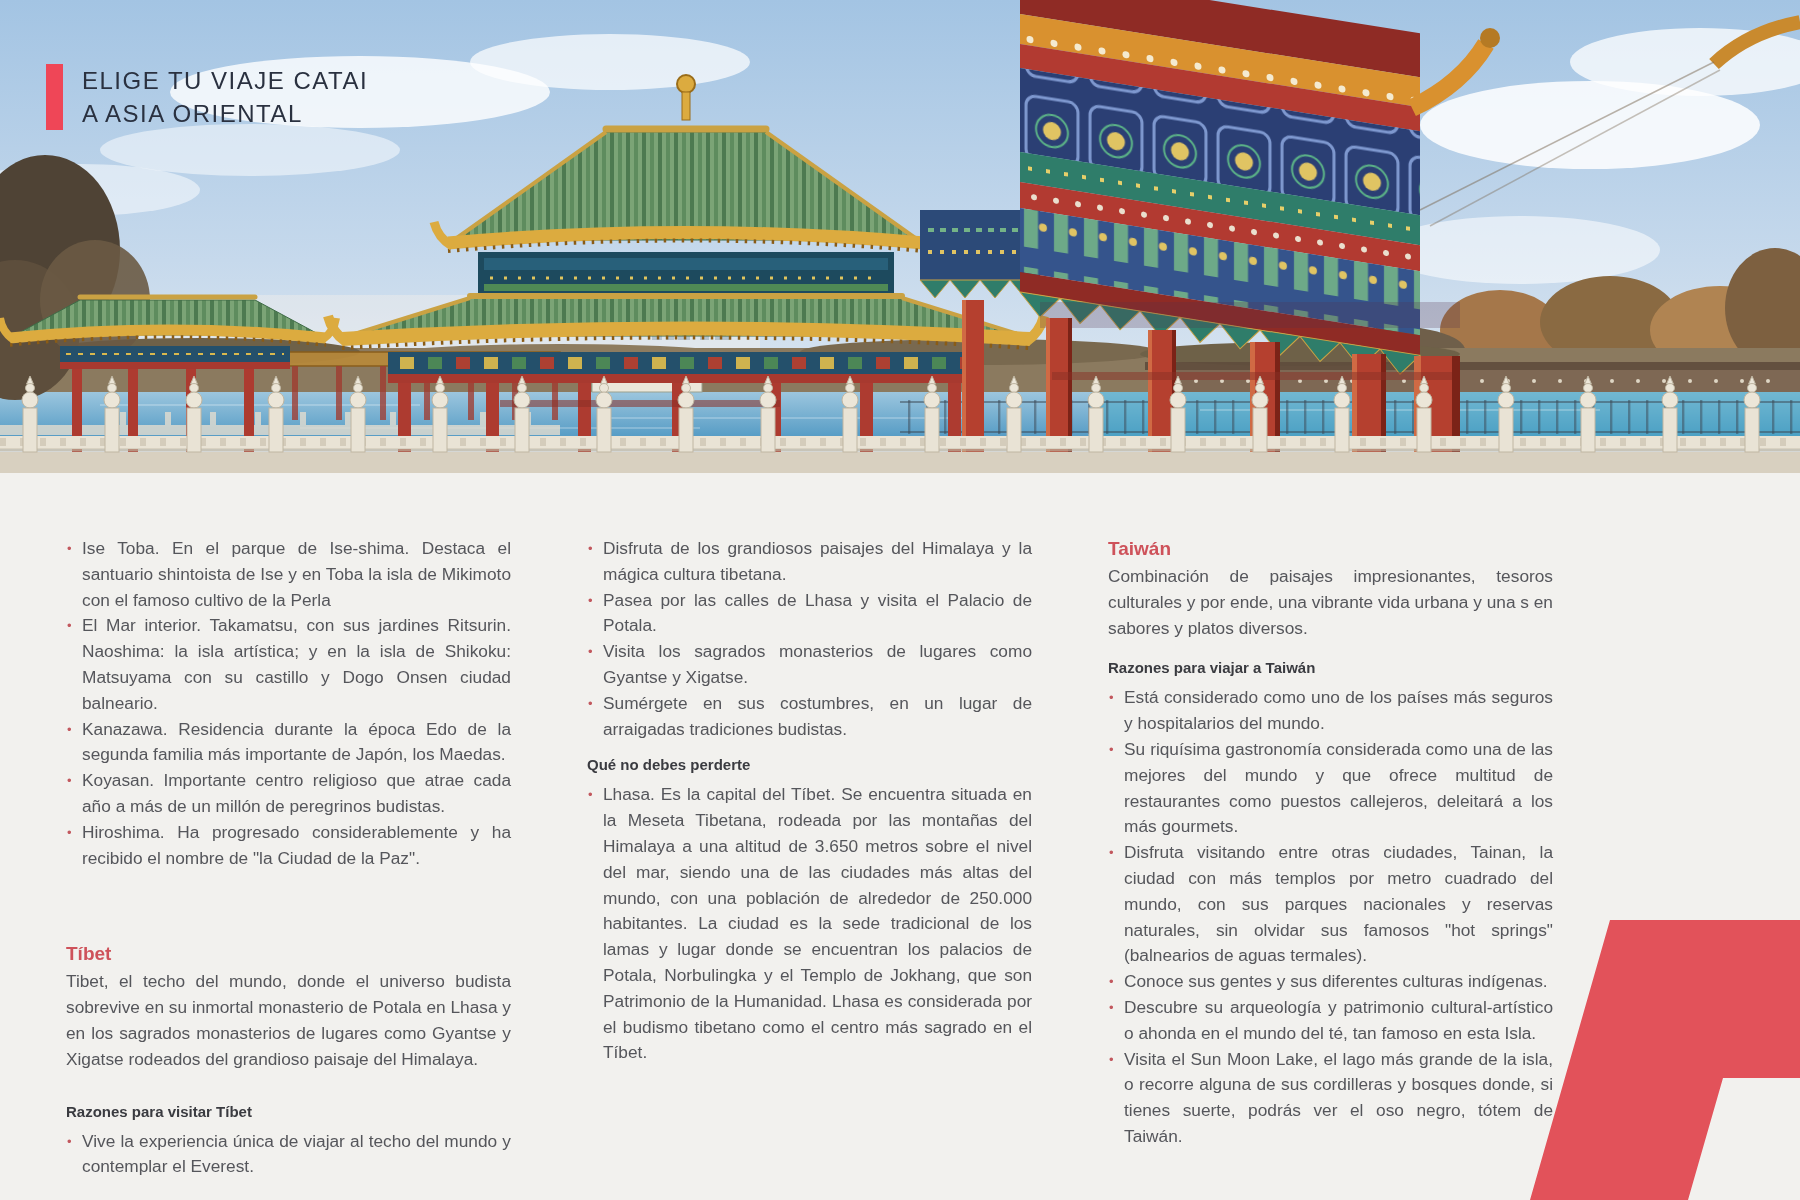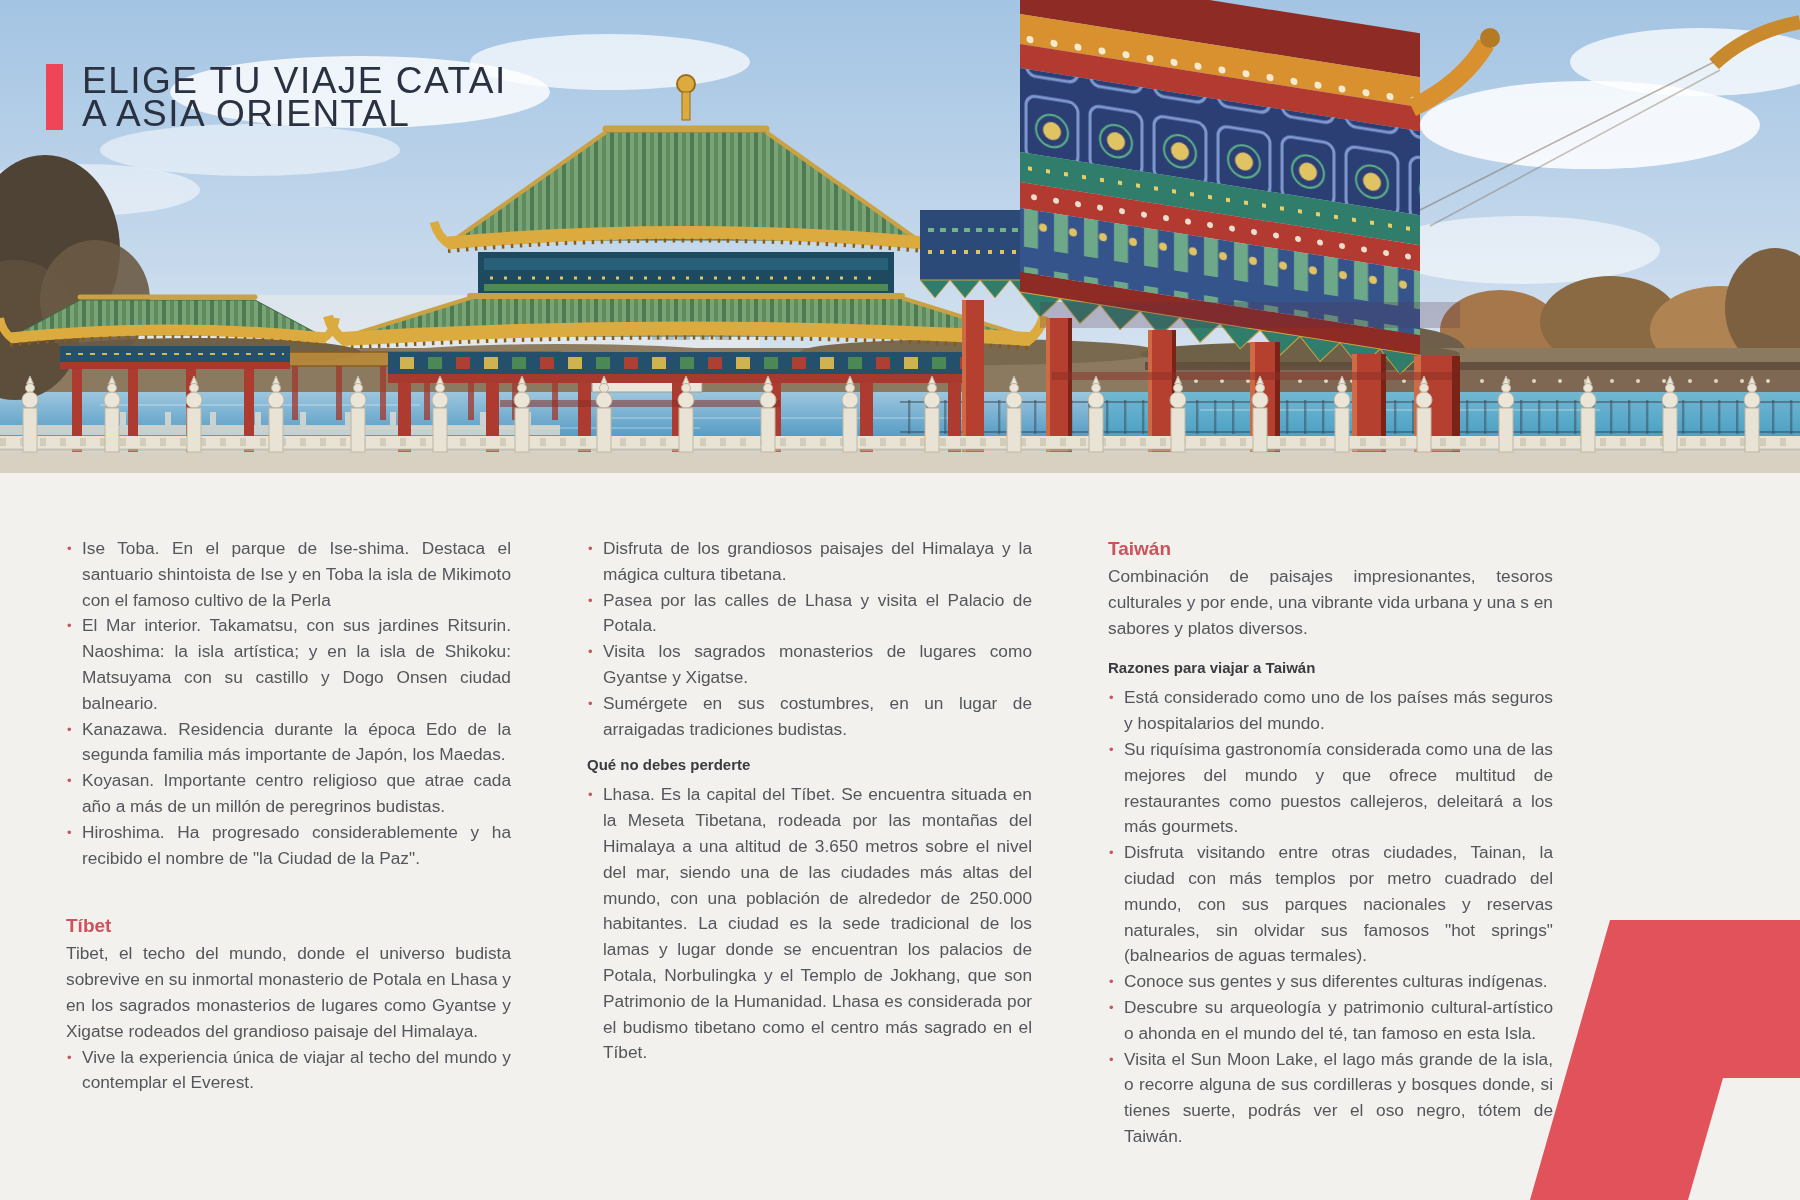--- a/index.html
+++ b/index.html
@@ -18,21 +18,21 @@
     font-family:"Liberation Sans",sans-serif;color:var(--text-gray);
   }
   
   .hero{position:absolute;left:0;top:0;width:1800px;height:473px;overflow:hidden;}
   .hero svg{display:block;}
   .hero-title{
     position:absolute;left:46px;top:64px;display:flex;align-items:stretch;
   }
   .hero-title .bar{width:17px;background:var(--accent-red);margin-right:19px;}
   .hero-title .lines{
-    font-size:37px;line-height:33px;letter-spacing:1.5px;
+    font-size:24px;line-height:33px;letter-spacing:1.5px;
     color:#2a3140;font-weight:400;white-space:nowrap;
   }
   
   .corner-shape{
     position:absolute;left:1530px;top:920px;width:270px;height:280px;
     background:var(--shape-red);
     clip-path:polygon(80px 0,270px 0,270px 158px,193px 158px,158px 280px,0 280px);
     z-index:1;
   }
   
@@ -40,21 +40,21 @@
   .cols{display:flex;padding:63px 0 0 66px;gap:76px;}
   .col{flex:0 0 445px;width:445px;font-size:17.3px;line-height:25.8px;text-align:justify;}
   ul{list-style:none;}
   li{position:relative;padding-left:16px;text-align:justify;}
   li::before{
     content:"\2022";position:absolute;left:1px;top:0;
     color:var(--bullet-red);font-size:13px;
   }
   .h-red{color:var(--heading-red);font-size:19px;line-height:26px;font-weight:700;margin:0 0 2px;}
   .h-bold{color:var(--head-dark);font-size:15px;line-height:26px;font-weight:700;margin:0 0 4px;}
-  .col1 .h-red{margin-top:42px;}
+  .col1 .h-red{margin-top:70px;}
   .col1 .h-bold{margin-top:26px;}
   .col2 .h-bold{margin-top:10px;}
   .col3 .h-bold{margin-top:14px;}
 </style>
 </head>
 <body>
 
 <div class="hero">
 <svg width="1800" height="473" viewBox="0 0 1800 473">
   <defs>
@@ -433,20 +433,21 @@
     <div class="col col1">
       <ul>
         <li>Ise Toba. En el parque de Ise-shima. Destaca el santuario shintoista de Ise y en Toba la isla de Mikimoto con el famoso cultivo de la Perla</li>
         <li>El Mar interior. Takamatsu, con sus jardines Ritsurin. Naoshima: la isla artística; y en la isla de Shikoku: Matsuyama con su castillo y Dogo Onsen ciudad balneario.</li>
         <li>Kanazawa. Residencia durante la época Edo de la segunda familia más importante de Japón, los Maedas.</li>
         <li>Koyasan. Importante centro religioso que atrae cada año a más de un millón de peregrinos budistas.</li>
         <li>Hiroshima. Ha progresado considerablemente y ha recibido el nombre de "la Ciudad de la Paz".</li>
       </ul>
       <h3 class="h-red">Tíbet</h3>
       <p>Tibet, el techo del mundo, donde el universo budista sobrevive en su inmortal monasterio de Potala en Lhasa y en los sagrados monasterios de lugares como Gyantse y Xigatse rodeados del grandioso paisaje del Himalaya.</p>
+      <h4 class="h-bold">Razones para visitar Tíbet</h4>
       <ul>
         <li>Vive la experiencia única de viajar al techo del mundo y contemplar el Everest.</li>
       </ul>
     </div>
 
     <div class="col col2">
       <ul>
         <li>Disfruta de los grandiosos paisajes del Himalaya y la mágica cultura tibetana.</li>
         <li>Pasea por las calles de Lhasa y visita el Palacio de Potala.</li>
         <li>Visita los sagrados monasterios de lugares como Gyantse y Xigatse.</li>

